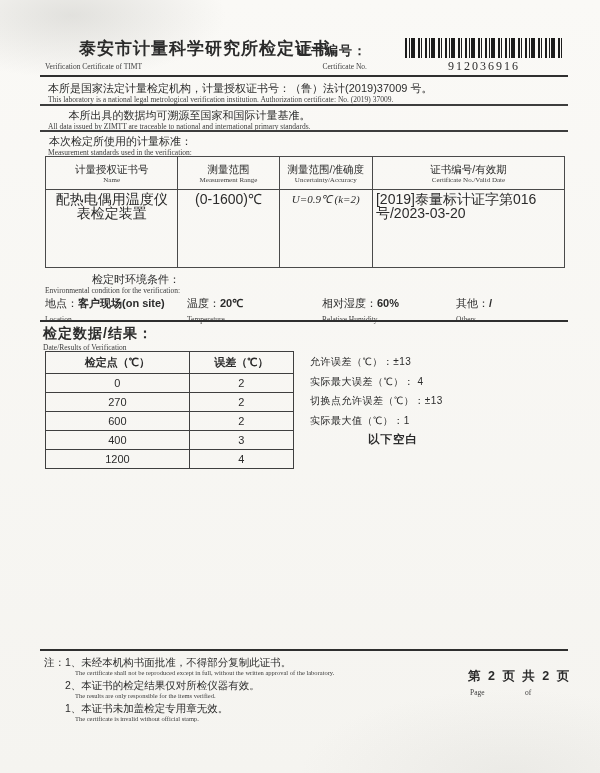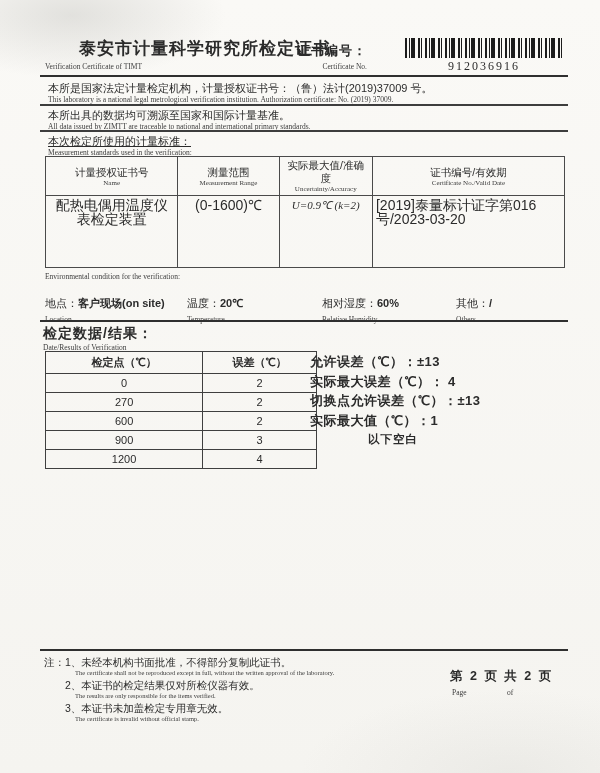--- a/index.html
+++ b/index.html
@@ -10,21 +10,21 @@
     color:#2b2b2b;
     -webkit-font-smoothing:antialiased;
   }
   .page {
     position:relative; width:600px; height:773px; overflow:hidden;
     background:
       radial-gradient(ellipse 220px 90px at 12% 2%, rgba(170,170,165,0.30), transparent 70%),
       radial-gradient(ellipse 300px 120px at 85% 100%, rgba(190,190,185,0.18), transparent 70%),
       linear-gradient(#faf9f6, #f5f4f0);
   }
-  .zh   { font-size:11px; line-height:14px; }
+  .zh   { font-size:11px; line-height:14px;text-align:right; }
   .en   { font-family:"Liberation Serif", serif; font-size:7.5px; line-height:9px; color:#3c3c3c; }
   .abs  { position:absolute; }
 
   
   .title   { font-size:17px; font-weight:bold; letter-spacing:1px;margin-left:34px; }
   .subtitle{ margin-top:2px; }
   .certno-label { font-size:13px; font-weight:bold; letter-spacing:1px; }
   .certno-en    { text-align:right; margin-top:2px; }
   .barcode {
     width:158px; height:20px;
@@ -56,37 +56,37 @@
 
   
   .env-field { position:absolute; }
   .env-label { font-size:11px; }
   .env-value { font-size:11px; font-weight:bold; }
   .env-en    { margin-top:4px; }
 
   .results-title-zh { font-size:14px; font-weight:bold; letter-spacing:1px; }
 
   
-  .res-table { position:absolute; left:45px; top:351px; width:272px; table-layout:fixed;padding-left:23px; }
+  .res-table { position:absolute; left:45px; top:351px; width:249px; table-layout:fixed;padding-left:23px; }
   .res-table th, .res-table td { border:1.5px solid #3f3f3f; text-align:center; }
   .res-table th { font-size:11px; font-weight:bold; height:19px; }
   .res-table td { font-size:11px; height:16px; font-family:"Liberation Sans", sans-serif; }
 
   .summary { position:absolute; left:310px; top:352px; }
-  .summary .line { font-size:13px; font-weight:700; line-height:19.5px; letter-spacing:0.5px; }
+  .summary .line { font-size:10px; font-weight:400; line-height:19.5px; letter-spacing:0.5px; }
   .endnote { font-size:11.5px; font-weight:600; line-height:19.5px; padding-left:58px; letter-spacing:1px; }
 
   
   .notes { position:absolute; left:44px; top:656px; }
   .note-row { display:flex; }
   .note-label { font-size:10.5px; line-height:13px; }
   .note-zh { font-size:10.5px; line-height:13px; }
   .note-en { font-family:"Liberation Serif", serif; font-size:6.5px; line-height:8px; color:#3c3c3c; margin-left:10px; margin-bottom:2px; }
   .note-item.n2, .note-item.n3 { margin-left:0; }
-  .pageinfo { position:absolute; left:450px; top:668px;text-align:center; }
+  .pageinfo { position:absolute; left:468px; top:668px;text-align:center; }
   .pageinfo-zh { font-size:12.5px; font-weight:bold; letter-spacing:2px; }
   .pageinfo-en { position:relative; margin-top:3px; height:10px; }
   .pg-page { position:absolute; left:2px;  }
   .pg-of   { position:absolute; left:57px; }
 </style>
 </head>
 <body>
 
 <div class="page">
 
@@ -112,21 +112,21 @@
     <div class="en">This laboratory is a national legal metrological verification institution. Authorization certificate: No. (2019) 37009.</div>
   </div>
   <div class="rule rule1" style="top:104px;"></div>
 
   <div class="abs" style="left:48px; top:108px;">
     <div class="zh">本所出具的数据均可溯源至国家和国际计量基准。</div>
     <div class="en">All data issued by ZIMTT are traceable to national and international primary standards.</div>
   </div>
   <div class="rule rule1" style="top:130px;"></div>
 
-  <div class="abs" style="left:48px; top:134px;text-decoration:underline;">
+  <div class="abs" style="left:48px; top:134px;">
     <div class="zh">本次检定所使用的计量标准：</div>
     <div class="en">Measurement standards used in the verification:</div>
   </div>
 
   <table class="std-table">
     <colgroup>
         <col style="width:25.5%">
         <col style="width:19.5%">
         <col style="width:18%">
         <col style="width:37%">
@@ -135,40 +135,41 @@
       <tr>
         <th>
           <div class="hd-zh">计量授权证书号</div>
           <div class="hd-en">Name</div>
         </th>
         <th>
           <div class="hd-zh">测量范围</div>
           <div class="hd-en">Measurement Range</div>
         </th>
         <th>
-          <div class="hd-zh">实际最大值/准确度</div>
+          <div class="hd-zh">测量范围/准确度</div>
           <div class="hd-en">Uncertainty/Accuracy</div>
         </th>
         <th>
           <div class="hd-zh">证书编号/有效期</div>
           <div class="hd-en">Certificate No./Valid Date</div>
         </th>
       </tr>
     </thead>
     <tbody>
       <tr>
         <td>配热电偶用温度仪表检定装置</td>
         <td>(0-1600)℃</td>
         <td class="italic">U=0.9℃ (k=2)</td>
         <td class="leftcell">[2019]泰量标计证字第016号/2023-03-20</td>
       </tr>
     </tbody>
   </table>
 
   <div class="abs" style="left:45px; top:272px;">
+    <div class="zh">检定时环境条件：</div>
     <div class="en">Environmental condition for the verification:</div>
   </div>
 
   <div class="env-field" style="left:45px; top:293px;">
     <span class="env-label">地点：</span><span class="env-value">客户现场(on site)</span>
     <div class="en env-en">Location</div>
   </div>
   <div class="env-field" style="left:187px; top:293px;">
     <span class="env-label">温度：</span><span class="env-value">20℃</span>
     <div class="en env-en">Temperature</div>
@@ -207,21 +208,21 @@
       </tr>
       <tr>
         <td>270</td>
         <td>2</td>
       </tr>
       <tr>
         <td>600</td>
         <td>2</td>
       </tr>
       <tr>
-        <td>900</td>
+        <td>400</td>
         <td>3</td>
       </tr>
       <tr>
         <td>1200</td>
         <td>4</td>
       </tr>
     </tbody>
   </table>
 
   <div class="summary">
@@ -238,21 +239,21 @@
     <div class="note-row">
       <div class="note-label">注：</div>
       <div class="note-item n1">
         <div class="note-zh">1、未经本机构书面批准，不得部分复制此证书。</div>
         <div class="note-en">The certificate shall not be reproduced except in full, without the written approval of the laboratory.</div>
         <div class="note-item n2">
           <div class="note-zh">2、本证书的检定结果仅对所检仪器有效。</div>
           <div class="note-en">The results are only responsible for the items verified.</div>
         </div>
         <div class="note-item n3">
-          <div class="note-zh">3、本证书未加盖检定专用章无效。</div>
+          <div class="note-zh">1、本证书未加盖检定专用章无效。</div>
           <div class="note-en">The certificate is invalid without official stamp.</div>
         </div>
       </div>
     </div>
   </div>
 
   <div class="pageinfo">
     <div class="pageinfo-zh">第 2 页 共 2 页</div>
     <div class="pageinfo-en en">
       <span class="pg-page">Page</span>

